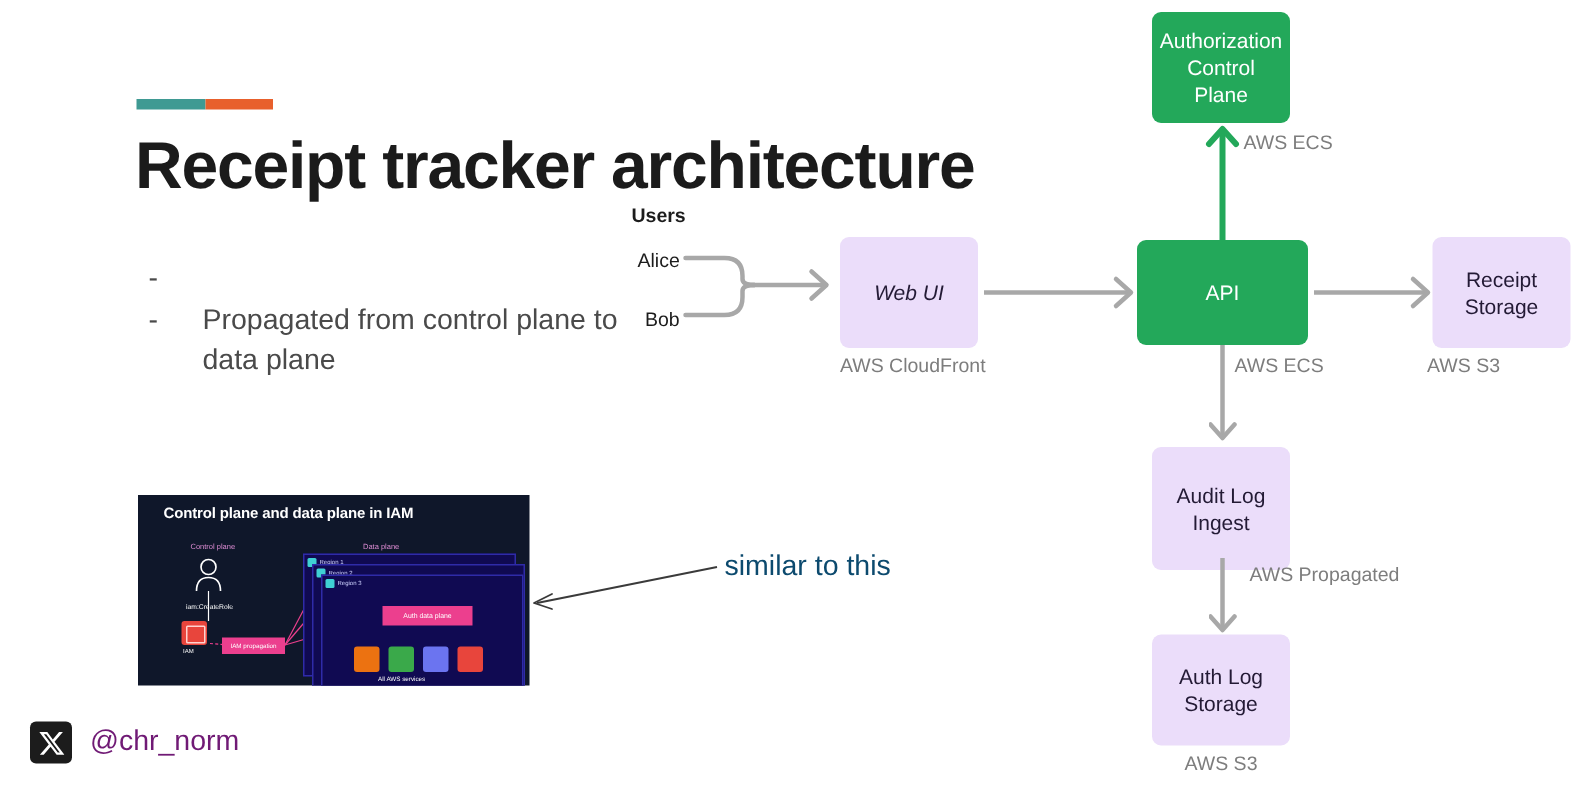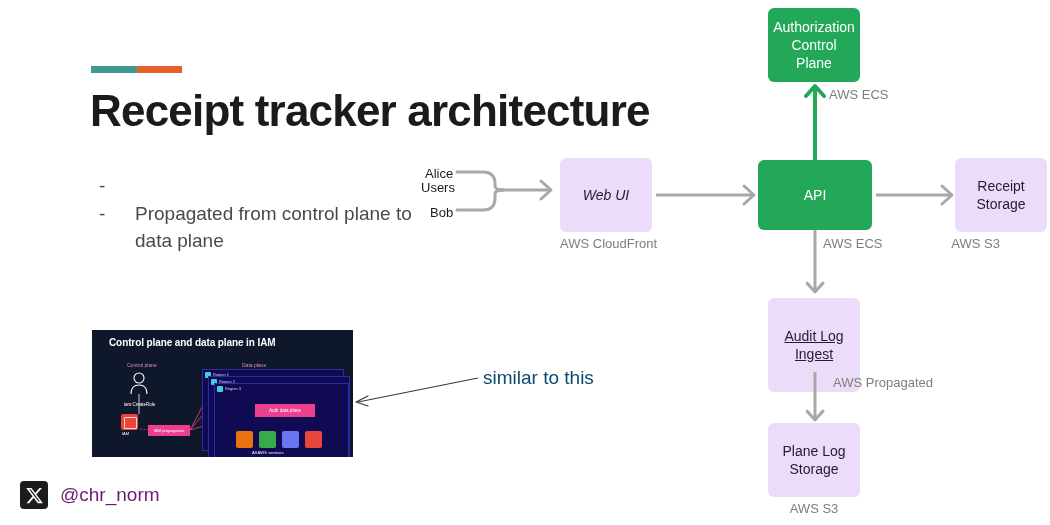--- a/index.html
+++ b/index.html
@@ -62,23 +62,22 @@
     color: #4a4a4a;
   }
   #bullet-list .btext { flex: 1; }
 
   
   #users-label {
     position: absolute;
     left: 421px;
     top: 136px;
     font-size: 13px;
-    font-weight: normal;
+    font-weight: bold;
     color: #1c1c1c;
-    margin-top: 44px;
   }
   .user-name {
     position: absolute;
     font-size: 13px;
     color: #1c1c1c;
   }
   #user-alice { left: 425px; top: 166px; }
   #user-bob   { left: 430px; top: 205px; }
 
   #users-merge-svg {
@@ -100,21 +99,21 @@
     box-sizing: border-box;
     padding: 4px;
   }
   .node.lavender { background: #ebddfa; color: #231a35; }
   .node.green    { background: #23a85a; color: #ffffff; }
 
   #node-web-ui          { left: 560px; top: 158px; width: 92px;  height: 74px; font-style: italic; }
   #node-api             { left: 758px; top: 160px; width: 114px; height: 70px; }
   #node-auth-cp         { left: 768px; top: 8px;   width: 92px;  height: 74px; }
   #node-receipt-storage { left: 955px; top: 158px; width: 92px;  height: 74px; }
-  #node-audit-ingest    { left: 768px; top: 298px; width: 92px;  height: 94px; text-decoration: underline; }
+  #node-audit-ingest    { left: 768px; top: 298px; width: 92px;  height: 82px; }
   #node-audit-storage   { left: 768px; top: 423px; width: 92px;  height: 74px; }
 
   .svc-label {
     position: absolute;
     font-size: 13px;
     color: #7d7d7d;
     white-space: nowrap;
   }
   #label-cloudfront  { left: 560px; top: 236px; }
   #label-ecs-api     { left: 823px; top: 236px; }
@@ -360,21 +359,21 @@
 
 <div class="node green" id="node-auth-cp">Authorization Control Plane</div>
 <div class="svc-label" id="label-ecs-auth">AWS ECS</div>
 
 <div class="node lavender" id="node-receipt-storage">Receipt Storage</div>
 <div class="svc-label" id="label-s3-receipt">AWS S3</div>
 
 <div class="node lavender" id="node-audit-ingest">Audit Log Ingest</div>
 <div class="svc-label" id="label-eventbridge">AWS Propagated</div>
 
-<div class="node lavender" id="node-audit-storage">Plane Log Storage</div>
+<div class="node lavender" id="node-audit-storage">Auth Log Storage</div>
 <div class="svc-label" id="label-s3-audit">AWS S3</div>
 
 <svg class="arrow-svg" id="arrow-webui-api" width="106" height="30">
   <line x1="2" y1="15" x2="100" y2="15" stroke="#a8a8a8" stroke-width="3"></line>
   <polyline points="90,6 100,15 90,24" stroke="#a8a8a8" stroke-width="3" fill="none" stroke-linecap="round" stroke-linejoin="round"></polyline>
 </svg>
 
 <svg class="arrow-svg" id="arrow-api-receipt" width="86" height="30">
   <line x1="2" y1="15" x2="78" y2="15" stroke="#a8a8a8" stroke-width="3"></line>
   <polyline points="68,6 78,15 68,24" stroke="#a8a8a8" stroke-width="3" fill="none" stroke-linecap="round" stroke-linejoin="round"></polyline>

